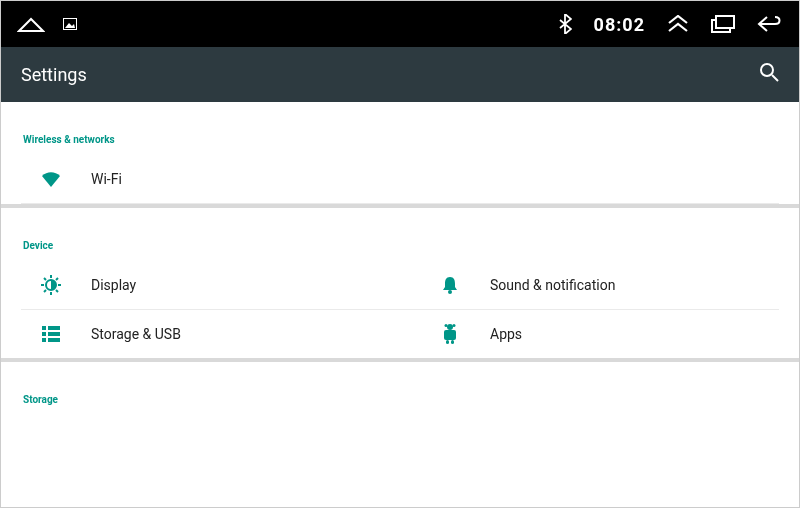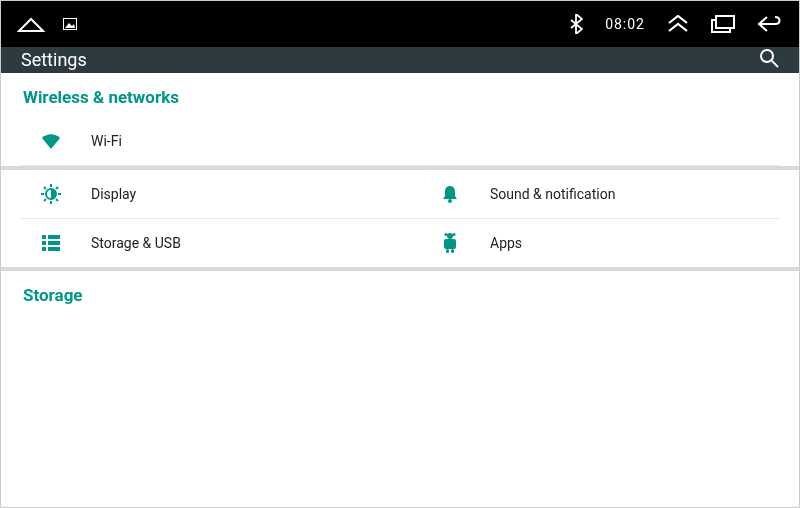--- a/index.html
+++ b/index.html
@@ -1,25 +1,25 @@
 <!DOCTYPE html>
 <html><head>
 <meta charset="utf-8">
 <style>
   *{box-sizing:border-box;margin:0;padding:0;font-family:Roboto,Arial,sans-serif;}
   body{background:#fff;width:800px;height:508px;overflow:hidden;border:1px solid #ccc;}
   .status-bar{background:#000;color:#fff;height:46px;display:flex;align-items:center;justify-content:space-between;padding:0 16px;}
   .status-left, .status-right{display:flex;align-items:center;gap:18px;}
   .status-right{gap:22px;}
-  .time{font-size:14px;font-weight:400;letter-spacing:1px;}
+  .time{font-size:18px;font-weight:700;letter-spacing:1px;}
   .icon-svg{fill:#fff;display:block;}
-  .titlebar{background:#2d3a40;color:#fff;height:26px;display:flex;align-items:center;justify-content:space-between;padding:0 20px;border-bottom:1px solid #2d3a40;}
+  .titlebar{background:#2d3a40;color:#fff;height:55px;display:flex;align-items:center;justify-content:space-between;padding:0 20px;border-bottom:1px solid #2d3a40;}
   .titlebar .title{font-size:18px;font-weight:400;}
   .content{background:#fff;}
-  .section-header{color:#009688;font-size:17px;font-weight:700;padding:14px 22px 10px;}
+  .section-header{color:#009688;font-size:10px;font-weight:700;padding:32px 22px 10px;}
   .grid{display:grid;grid-template-columns:1fr 1fr;}
   .item{display:flex;align-items:center;height:48px;padding:0 38px;cursor:pointer;}
   .item .icn{width:24px;height:24px;margin-right:28px;display:flex;align-items:center;justify-content:center;}
   .item .icn svg{fill:#009688;}
   .item .label{font-size:14px;color:#222;}
   .sep-light{height:1px;background:#eaeaea;margin:0 20px;}
   .sep-strong{height:4px;background:#d9d9d9;}
   .more-dots{display:flex;gap:3px;}
   .more-dots span{width:4px;height:4px;background:#009688;border-radius:50%;}
 </style>
@@ -85,20 +85,21 @@
         <svg width="22" height="18" viewBox="0 0 22 18">
             <path d="M11 17 L2 6 C7 1 15 1 20 6 Z" fill="#009688"></path>
           </svg>
       </span>
       <span class="label">Wi-Fi</span>
     </div>
   </div>
   <div class="sep-light"></div>
   <div class="sep-strong"></div>
 
+  <div class="section-header">Device</div>
   <div class="grid">
     <div class="item">
       <span class="icn">
         <svg width="20" height="20" viewBox="0 0 20 20">
             <circle cx="10" cy="10" r="5" fill="none" stroke="#009688" stroke-width="2"></circle>
             <g stroke="#009688" stroke-width="2">
               <line x1="10" y1="0" x2="10" y2="3"></line>
               <line x1="10" y1="17" x2="10" y2="20"></line>
               <line x1="0" y1="10" x2="3" y2="10"></line>
               <line x1="17" y1="10" x2="20" y2="10"></line>

